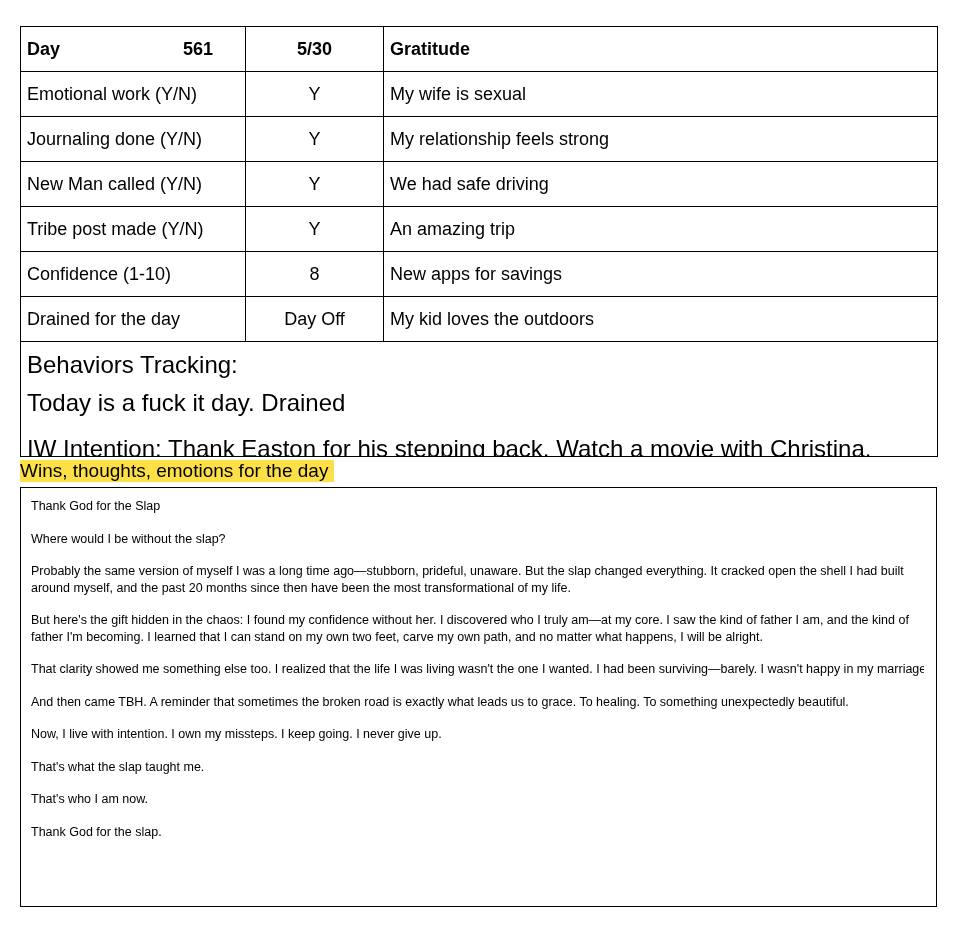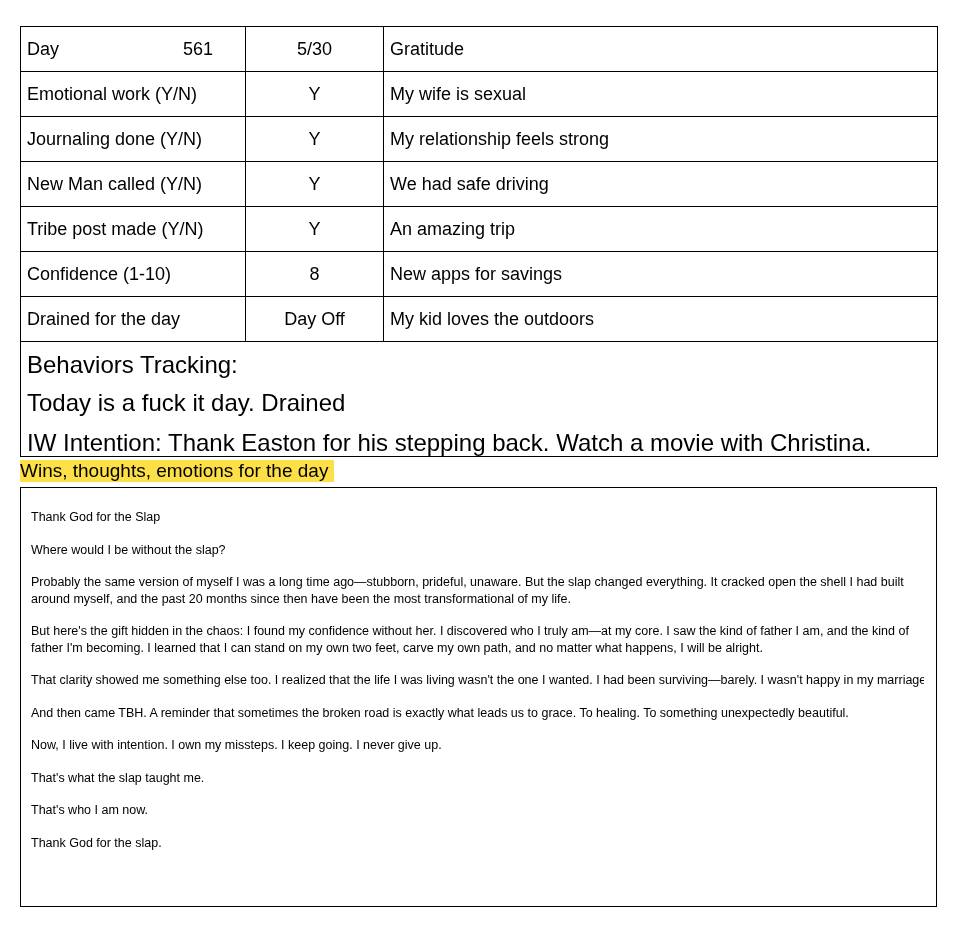--- a/index.html
+++ b/index.html
@@ -33,21 +33,21 @@
     border: 1.5px solid #000000;
     padding: 0 6px;
     font-size: 18px;
     vertical-align: middle;
     line-height: 1.15;
   }
   .col-label { width: 225px; }
   .col-value { width: 138px; text-align: center; }
   .col-grat  { width: 554px; }
 
-  .row-head td { height: 44px; }
+  .row-head td { height: 44px; font-weight: bold; }
   .head-day {
     display: flex;
     justify-content: space-between;
     align-items: center;
     padding-right: 26px;
   }
   .head-center { text-align: left; }
 
   .row-std td { height: 44px; }
 
@@ -60,21 +60,21 @@
   }
   .notes-line {
     font-size: 24px;
     line-height: 1.0;
     margin-bottom: 14px;
     white-space: nowrap;
   }
   .notes-line.clip {
     margin-bottom: 0;
     position: relative;
-    top: 2px;
+    top: 8px;
   }
 
   
   .wins-title {
     position: absolute;
     left: 20px;
     top: 460px;
     font-size: 19px;
     font-weight: normal;
     background: #fde047;
@@ -82,21 +82,21 @@
   }
 
   .wins-box {
     position: absolute;
     left: 20px;
     top: 487px;
     width: 917px;
     height: 420px;
     border: 1.5px solid #000000;
     box-sizing: border-box;
-    padding: 21px 12px 0 10px;
+    padding: 10px 12px 0 10px;
     overflow: hidden;
   }
   .wins-box p {
     margin: 0 0 16px 0;
     font-size: 12.5px;
     line-height: 1.32;
     white-space: normal;
   }
   .wins-box p.nowrap {
     white-space: nowrap;

